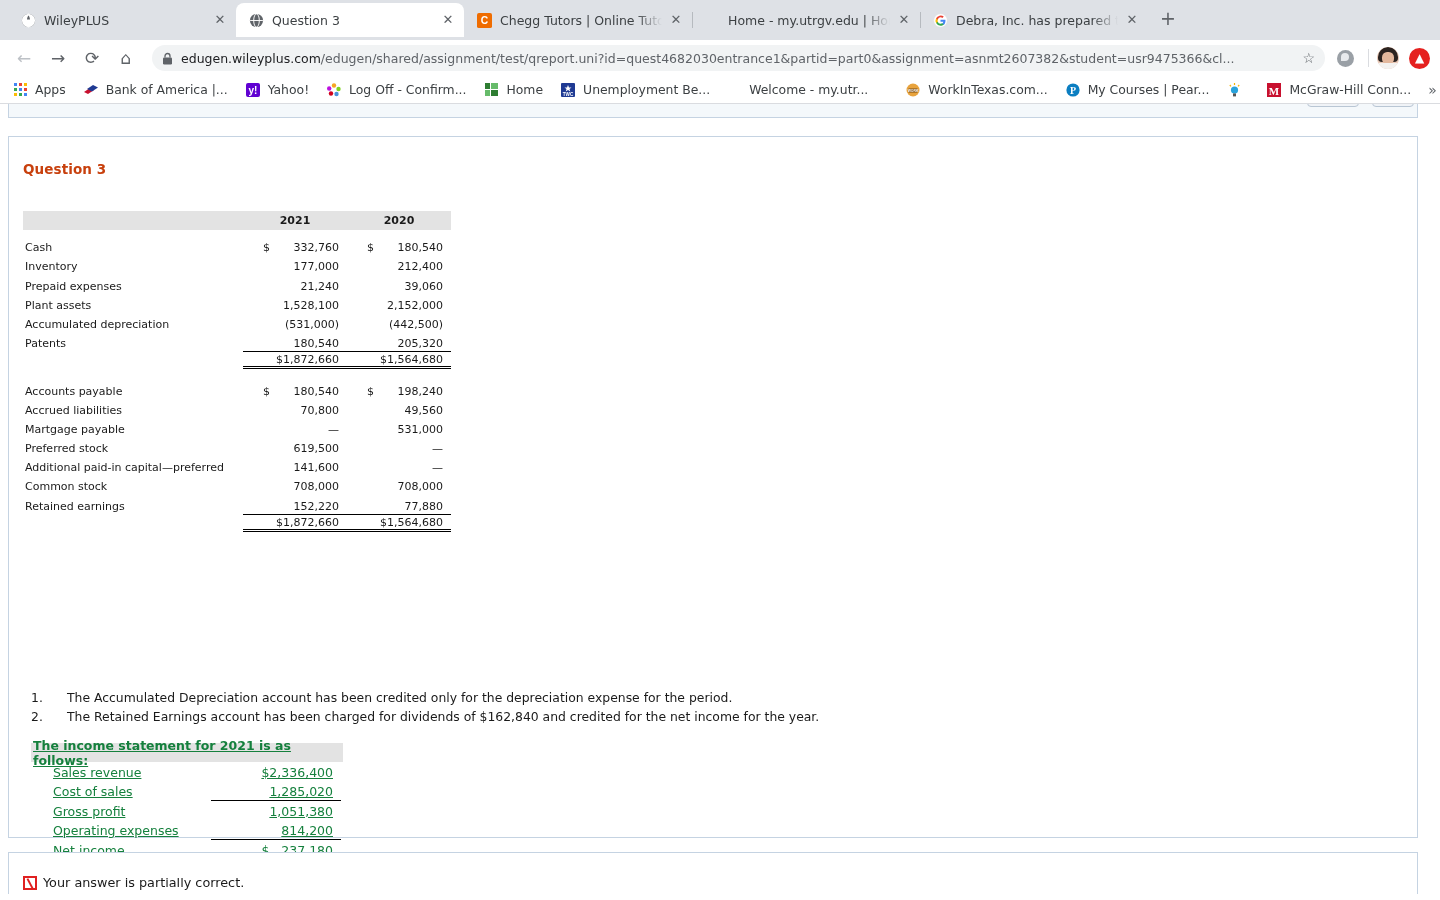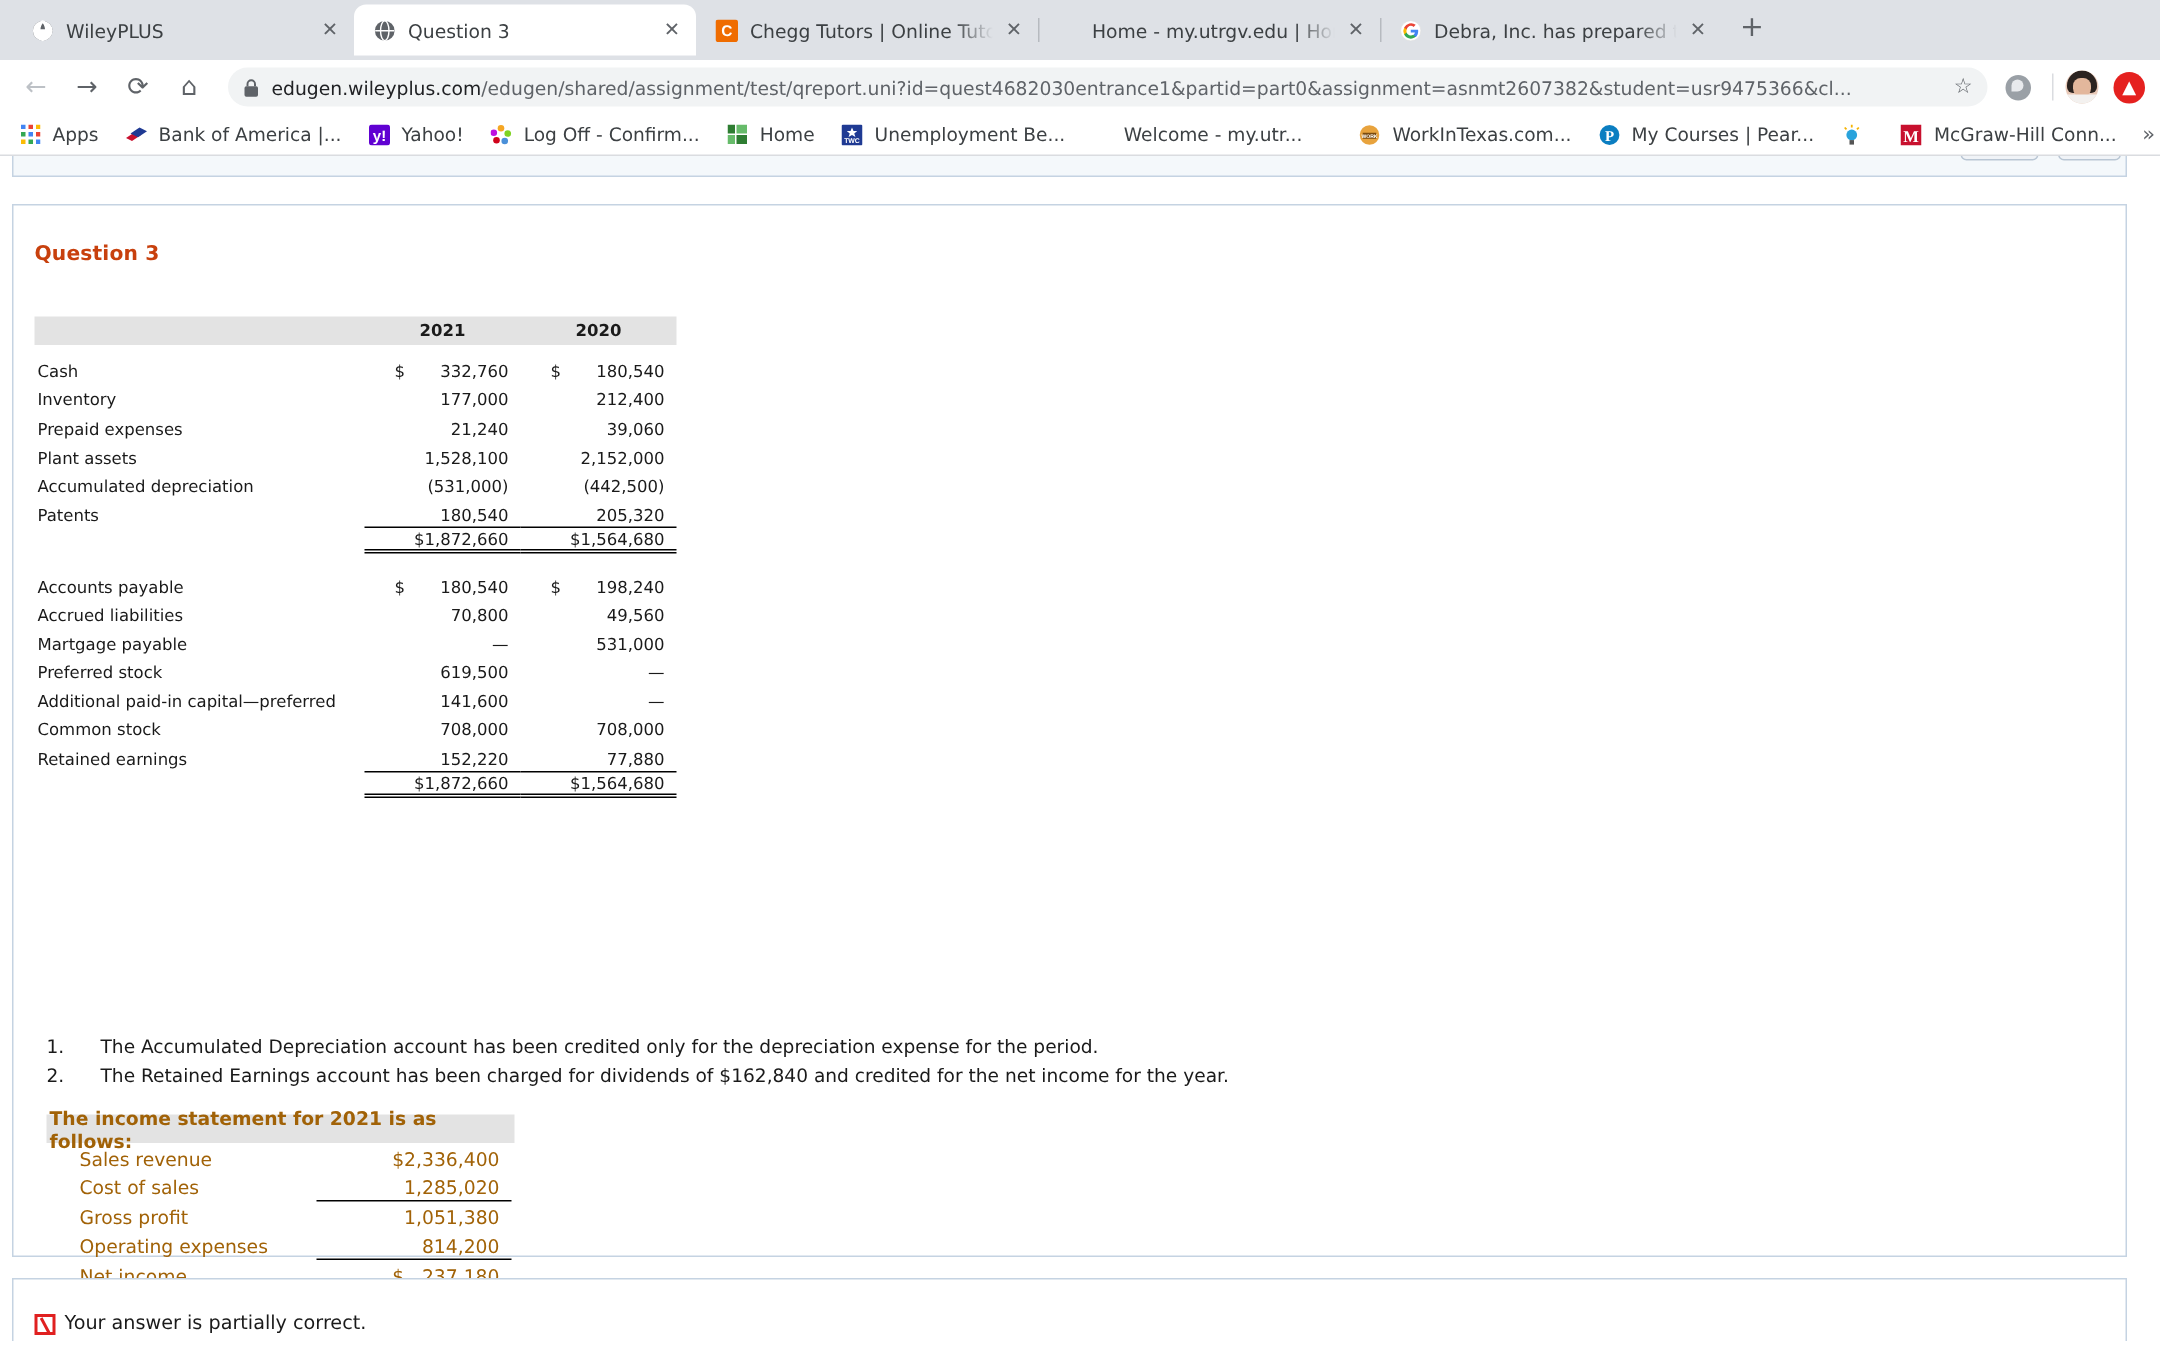--- a/index.html
+++ b/index.html
@@ -161,21 +161,21 @@
   .spacer8 { height: 9px; }
 
   
   .notes { position: absolute; left: 22px; top: 553px; font-size: 12.4px;
            color: #1a1a1a; }
   .note { display: flex; margin-bottom: 4px; }
   .note .n { width: 36px; flex: 0 0 36px; }
 
   
   .isbox { position: absolute; left: 22px; top: 606px; width: 312px;
-           font-size: 12.5px; color: #a16207; }
+           font-size: 12.5px; color: #15803d; text-decoration: underline; }
   .isbox .ishdr {
     background: #e3e3e3; font-weight: bold; height: 19px;
     display: flex; align-items: center; padding-left: 2px;
   }
   .isrow { display: flex; height: 19.4px; }
   .isrow .l { width: 180px; padding-left: 22px; }
   .isrow .v { width: 130px; position: relative; }
 
   
   .fbline {

